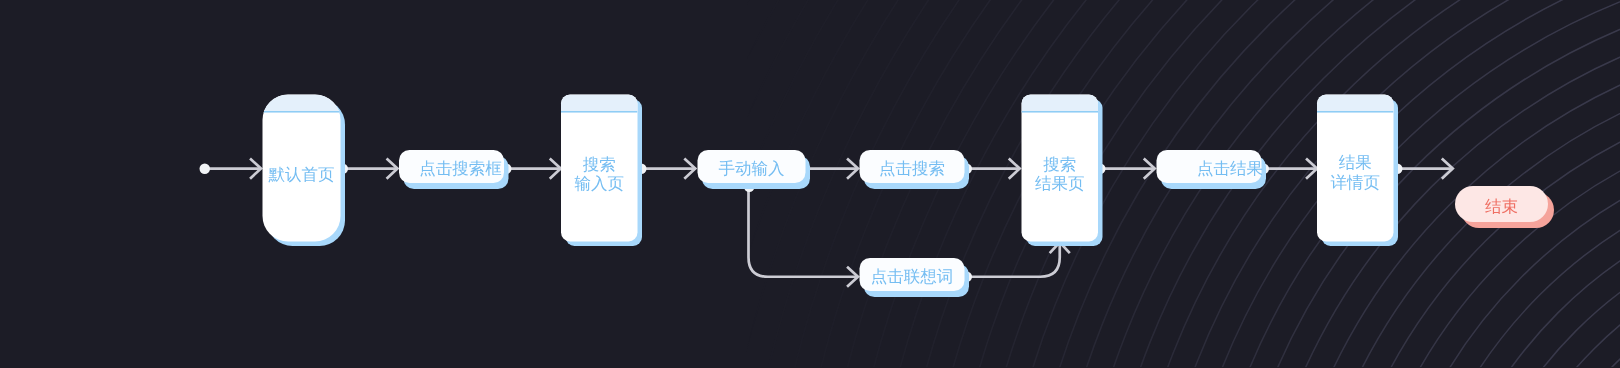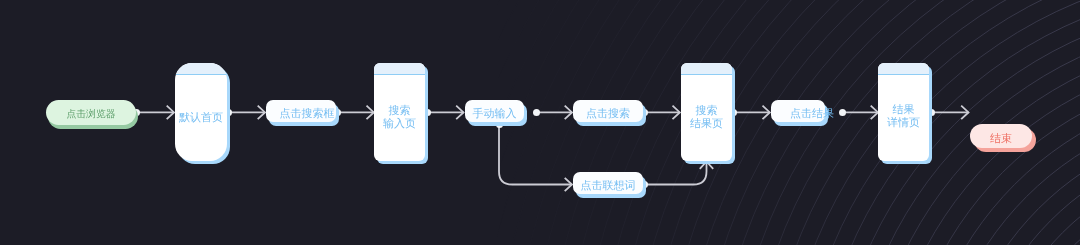--- a/index.html
+++ b/index.html
@@ -148,48 +148,45 @@
     <div class="port" style="left: 224.8px; top: 108.9px;"></div>
     <div class="port" style="left: 334px; top: 108.9px;"></div>
     <div class="port" style="left: 423.5px; top: 108.9px;"></div>
     <div class="port" style="left: 495.5px; top: 120.7px;"></div>
     <div class="port" style="left: 532.5px; top: 108.9px;"></div>
     <div class="port" style="left: 641px; top: 108.9px;"></div>
     <div class="port" style="left: 640.5px; top: 181px;"></div>
     <div class="port" style="left: 729.5px; top: 108.9px;"></div>
     <div class="port" style="left: 839px; top: 108.9px;"></div>
     <div class="port" style="left: 928px; top: 108.9px;"></div>
-    <div class="node pill pill-start" style="left: 46px; top: 99.5px; width: 90px; height: 25px;">
-      <span>点击浏览器</span>
-    </div>
     <div class="node page" style="left: 175px; top: 63px; width: 52px; height: 98px; border-radius: 17px;">
       <div class="hdr"></div>
       <span>默认首页</span>
     </div>
     <div class="node pill pill-act" style="left: 266px; top: 100.3px; width: 70px; height: 22px; padding-left: 12px;">
       <span>点击搜索框</span>
     </div>
     <div class="node page" style="left: 374px; top: 63px; width: 51px; height: 98px;">
       <div class="hdr"></div>
       <span>搜索<br>输入页</span>
     </div>
-    <div class="node pill pill-act" style="left: 465px; top: 100.3px; width: 59px; height: 22px;">
+    <div class="node pill pill-act" style="left: 465px; top: 100.3px; width: 72px; height: 22px;">
       <span>手动输入</span>
     </div>
     <div class="node pill pill-act" style="left: 573px; top: 100.3px; width: 70px; height: 22px;">
       <span>点击搜索</span>
     </div>
     <div class="node pill pill-act" style="left: 573px; top: 172.3px; width: 70px; height: 22px;">
       <span>点击联想词</span>
     </div>
     <div class="node page" style="left: 681px; top: 63px; width: 51px; height: 98px;">
       <div class="hdr"></div>
       <span>搜索<br>结果页</span>
     </div>
-    <div class="node pill pill-act" style="left: 771px; top: 100.3px; width: 54px; height: 22px; padding-left: 28px;">
+    <div class="node pill pill-act" style="left: 771px; top: 100.3px; width: 70px; height: 22px; padding-left: 28px;">
       <span>点击结果</span>
     </div>
     <div class="node page" style="left: 878px; top: 63px; width: 51px; height: 98px; font-family: Liberation Mono, monospace;">
       <div class="hdr"></div>
       <span>结果<br>详情页</span>
     </div>
     <div class="node pill pill-end" style="left: 970px; top: 99.8px; width: 62px; height: 24px; margin-top: 24px;">
       <span>结束</span>
     </div>
   </div>

